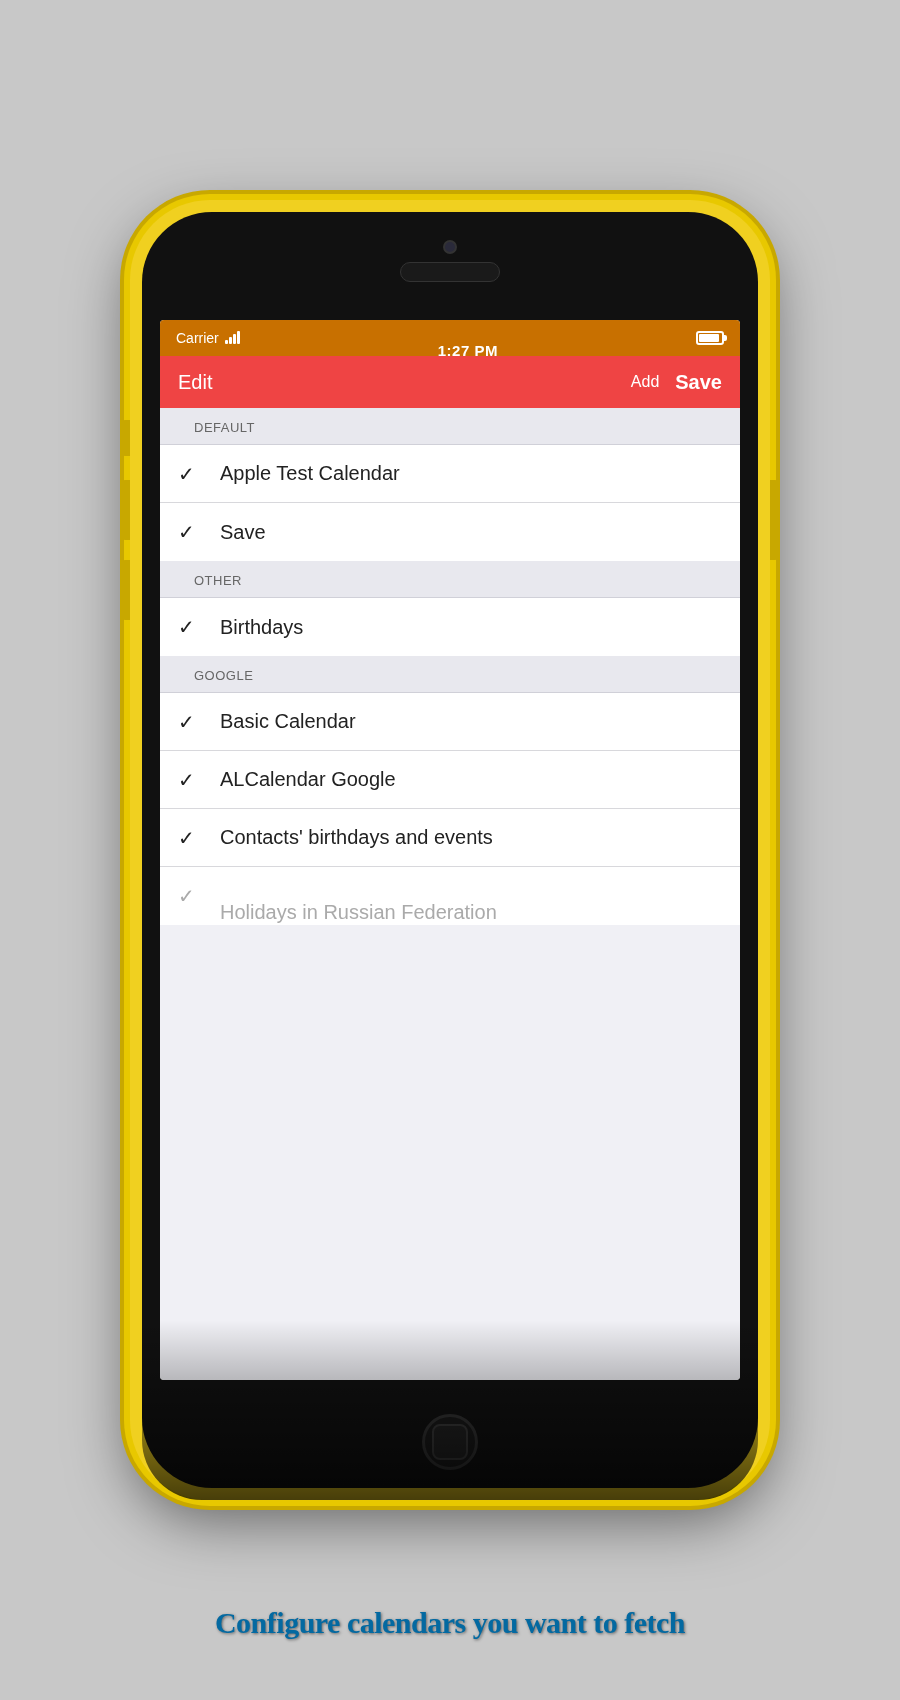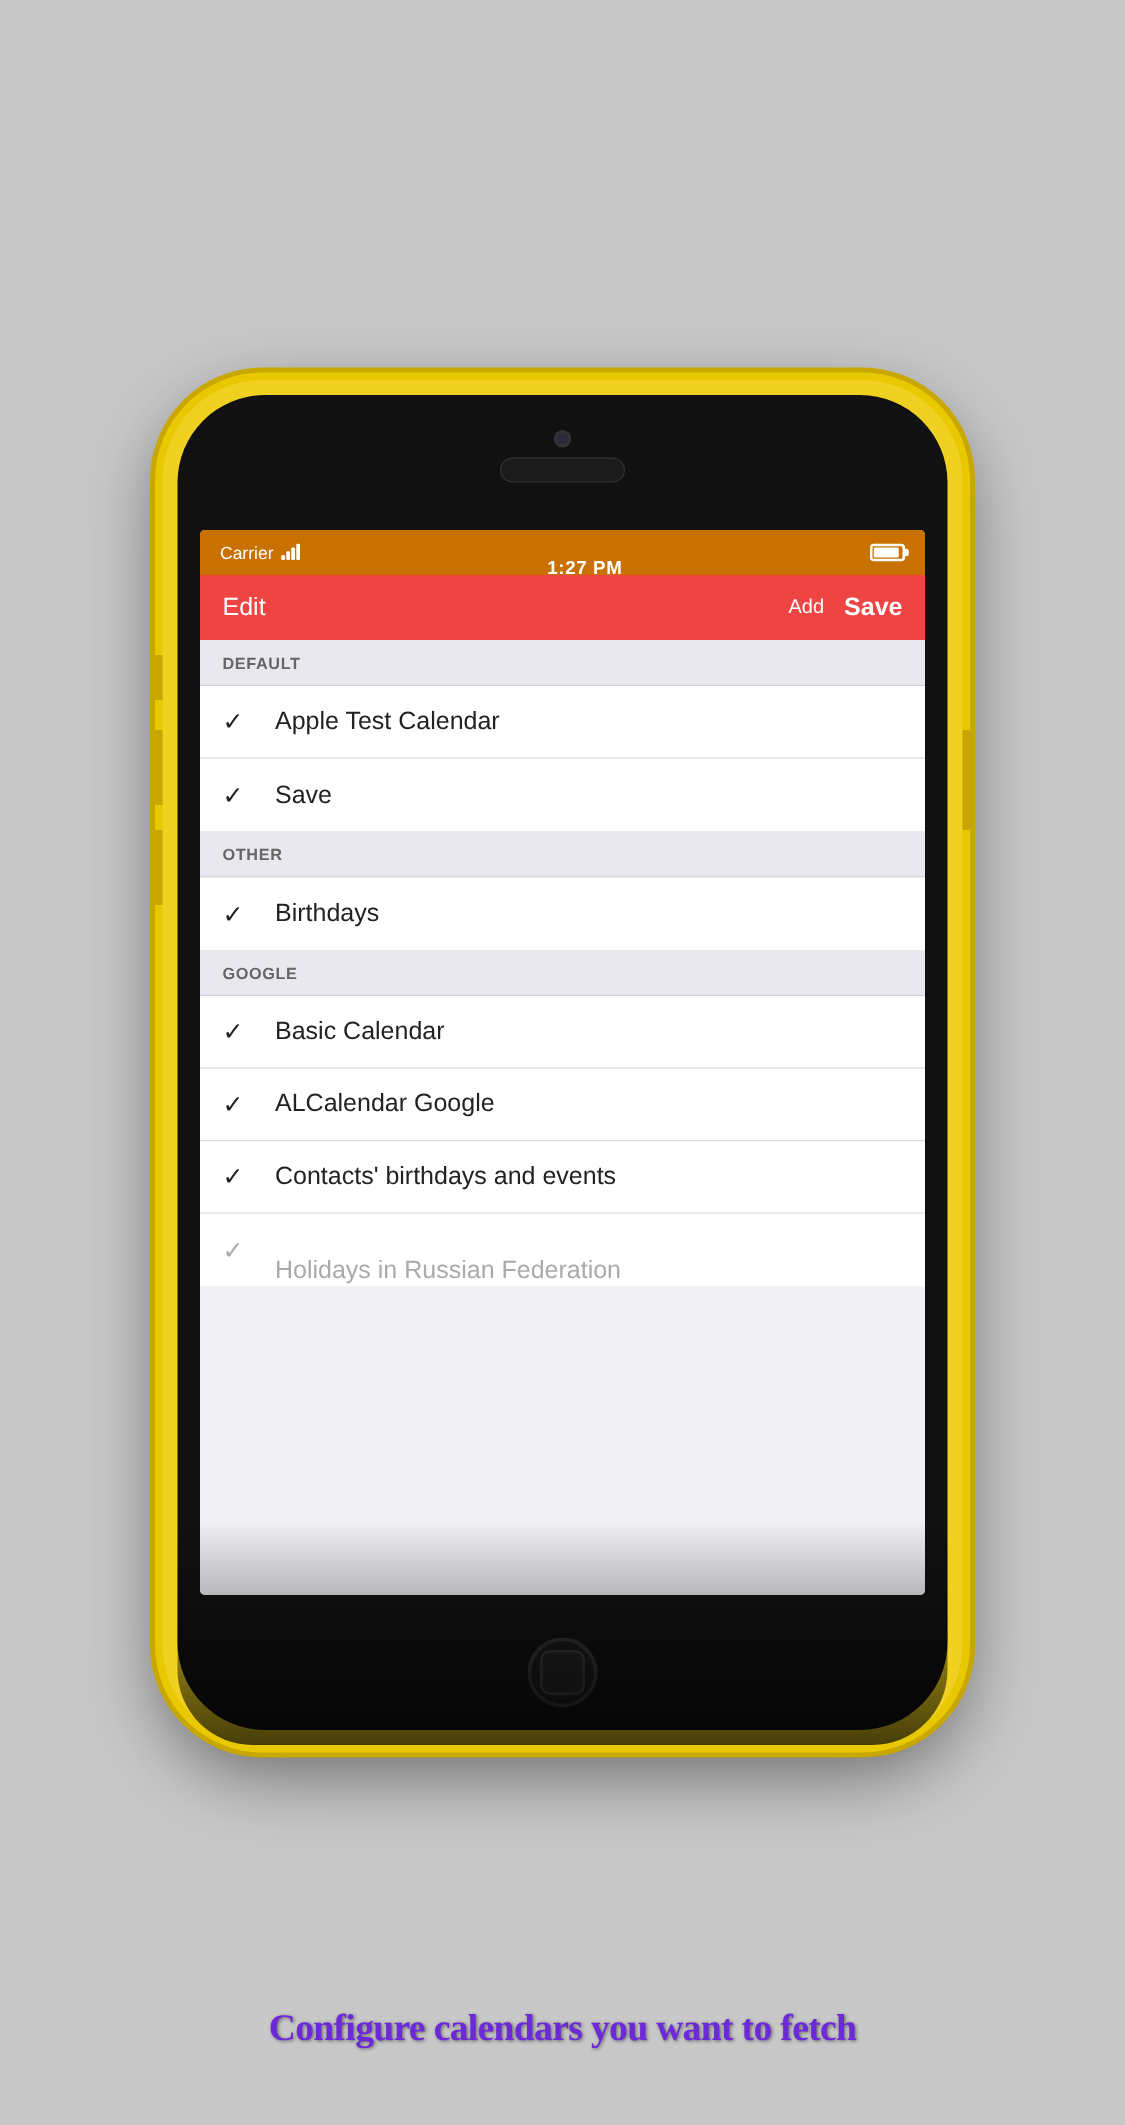--- a/index.html
+++ b/index.html
@@ -23,21 +23,21 @@
       flex-direction: column;
       align-items: center;
       justify-content: center;
       background: transparent;
     }
 
     
     .phone-shell {
       position: relative;
       width: 640px;
-      height: 1092px;
+      height: 1300px;
       background: #f0d020;
       border-radius: 80px;
       box-shadow:
         0 0 0 6px #e8c800,
         0 0 0 10px #c8a800,
         0 20px 60px rgba(0,0,0,0.5);
       display: flex;
       flex-direction: column;
       align-items: center;
     }
@@ -216,24 +216,25 @@
 
     
     .section-header {
       background: #e8e8ee;
       padding: 10px 18px 8px;
       border-bottom: 1px solid #d0d0d8;
     }
 
     .section-header-text {
       font-size: 13px;
-      font-weight: 700;
+      font-weight: 400;
       color: #666;
       letter-spacing: 0.5px;
       text-transform: uppercase;
+      margin-left: 16px;
     }
 
     
     .calendar-item {
       background: white;
       display: flex;
       align-items: center;
       padding: 0 18px;
       height: 58px;
       border-bottom: 1px solid #d8d8dc;
@@ -293,21 +294,21 @@
     
     .caption {
       position: absolute;
       bottom: 60px;
       left: 50%;
       transform: translateX(-50%);
       white-space: nowrap;
       font-size: 30px;
       font-weight: 700;
       font-family: Georgia, 'Times New Roman', serif;
-      color: #6d28d9;
+      color: #0369a1;
       text-shadow: 1px 1px 3px rgba(0,0,0,0.5);
       letter-spacing: -0.5px;
     }
 
     
     .phone-bottom-gradient {
       position: absolute;
       bottom: 0;
       left: 12px;
       right: 12px;

